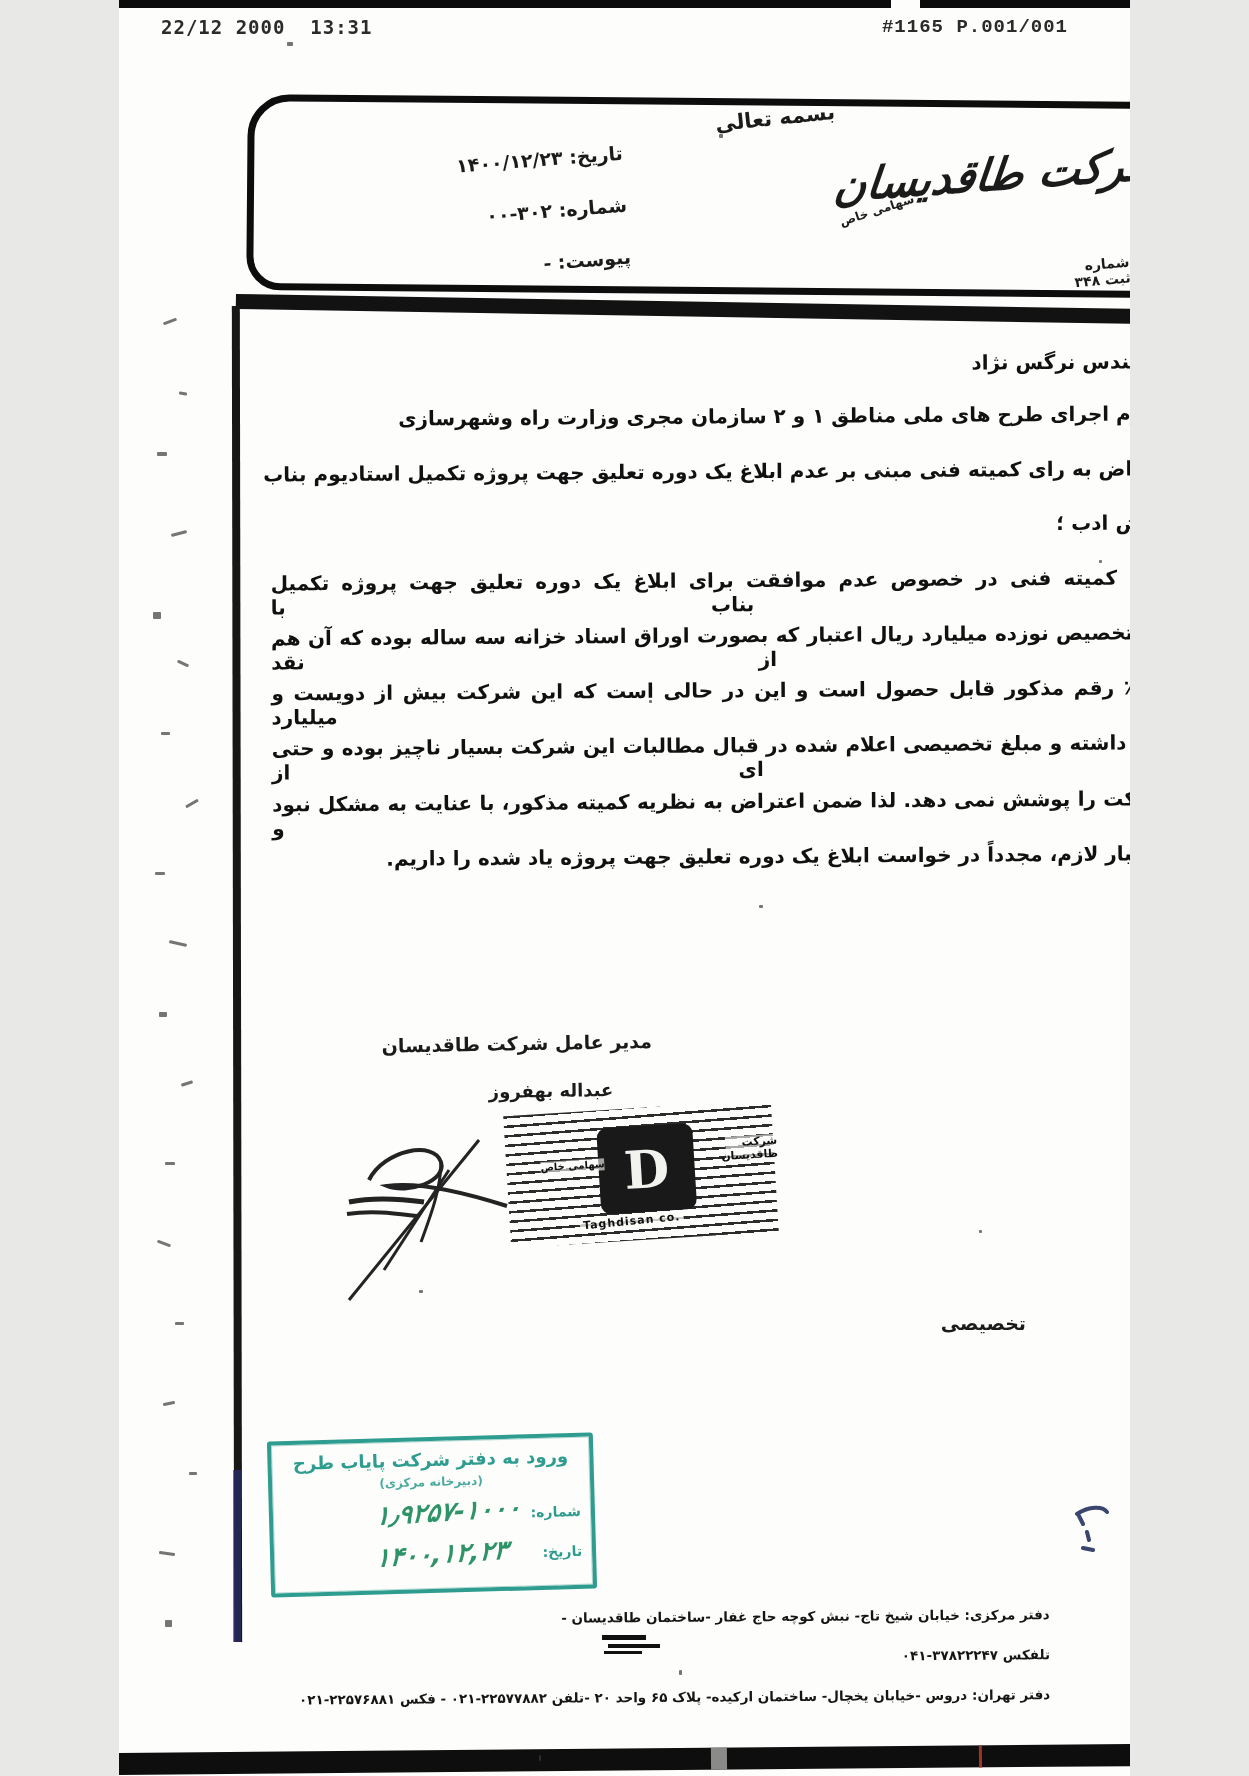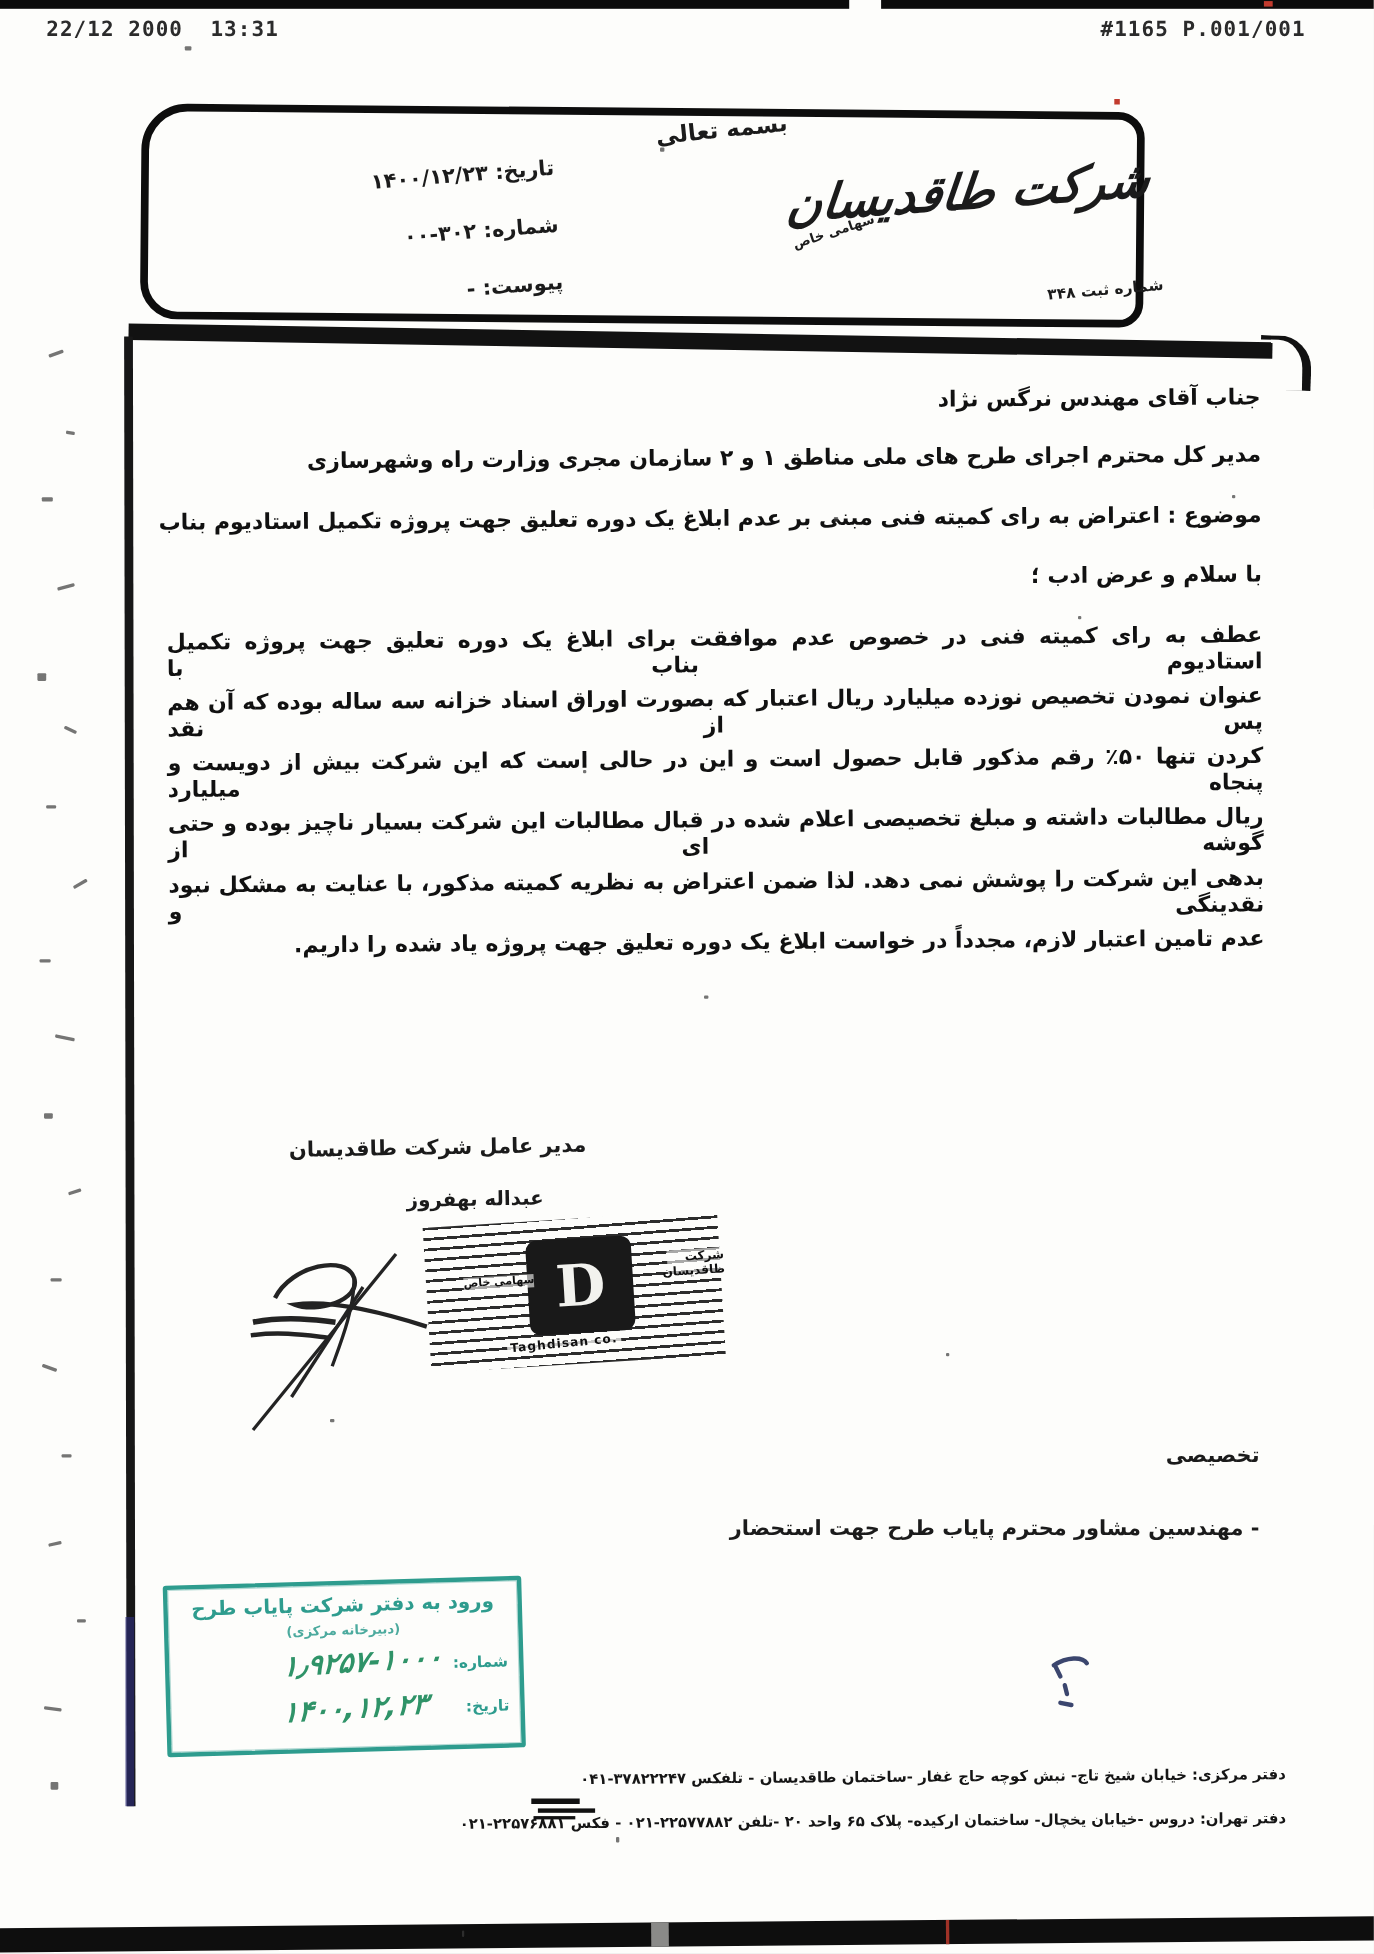--- a/index.html
+++ b/index.html
@@ -1,17 +1,17 @@
 <!DOCTYPE html>
 <html lang="fa"><head>
 <meta charset="utf-8">
 <style>
   html,body{margin:0;padding:0;background:#e8e8e6;}
   .page{
-    position:relative; width:1249px; height:1776px; margin:0 auto;
+    position:relative; width:1011px; height:1776px; margin:0 auto;
     background:#fdfdfb; overflow:hidden;
     font-family:"DejaVu Sans","Liberation Sans",sans-serif;
     color:#1b1b1b;
   }
   
   .topbar{position:absolute;top:0;height:8px;background:#0c0c0c;}
   .topbar.seg1{left:0;width:772px;}
   .topbar.seg2{left:801px;width:448px;}
   .red-dot{position:absolute;background:#c23b2e;}
   .bottombar{position:absolute;left:-6px;top:1753px;width:1262px;height:22px;background:#0e0e0e;transform:rotate(-0.5deg);transform-origin:left center;}
@@ -98,21 +98,21 @@
   
   .footer{
     position:absolute;right:80px;left:420px;top:1596px;
     direction:rtl;text-align:right;font-size:13.5px;font-weight:bold;color:#151515;
     line-height:40px;transform:rotate(-0.4deg);
   }
   .footer .f2{white-space:nowrap;}
   
   .faxhdr{position:absolute;top:16px;font-family:"DejaVu Sans Mono","Liberation Mono",monospace;font-size:19px;font-weight:bold;color:#2b2b2b;letter-spacing:1px;white-space:pre;}
   .fax-dt{left:42px;}
-  .fax-pg{right:62px;}
+  .fax-pg{right:62px;font-family:Liberation Mono, monospace;}
   .speck{position:absolute;background:#3a3a3a;border-radius:1px;}
 </style>
 </head>
 <body>
 
 <div class="page">
 
   <div class="faxhdr fax-dt">22/12 2000  13:31</div>
   <div class="faxhdr fax-pg">#1165 P.001/001</div>
 
@@ -169,21 +169,20 @@
   <svg class="autograph" width="230" height="200" viewBox="0 0 230 200">
     <path d="M40,70 C55,40 105,30 112,52 C118,72 78,84 58,76 C85,72 128,80 178,96" fill="none" stroke="#232323" stroke-width="4"></path>
     <path d="M20,92 C50,86 80,90 95,92" fill="none" stroke="#232323" stroke-width="5"></path>
     <path d="M18,104 C45,100 70,104 88,106" fill="none" stroke="#232323" stroke-width="4"></path>
     <path d="M150,30 L20,190" fill="none" stroke="#232323" stroke-width="3"></path>
     <path d="M120,60 L55,160" fill="none" stroke="#232323" stroke-width="3"></path>
     <path d="M112,52 C112,80 100,110 92,132" fill="none" stroke="#232323" stroke-width="3"></path>
   </svg>
 
   <div class="cc-head" lang="fa">تخصیصی</div>
-  <div class="cc-item" lang="fa">- مهندسین مشاور محترم پایاب طرح جهت استحضار</div>
 
   <svg class="bluescrawl" width="70" height="70" viewBox="0 0 70 70">
     <path d="M28,14 C40,6 54,6 58,12 M30,16 L34,24 M38,32 L40,40 M34,48 L44,50" fill="none" stroke="#3b466e" stroke-width="4" stroke-linecap="round"></path>
   </svg>
 
   <div class="rstamp">
     <div class="t1" lang="fa">ورود به دفتر شرکت پایاب طرح</div>
     <div class="t2" lang="fa">(دبیرخانه مرکزی)</div>
     <div class="lbl n">شماره:</div>
     <div class="hand n">۱٫۹۲۵۷-۱۰۰۰</div>

